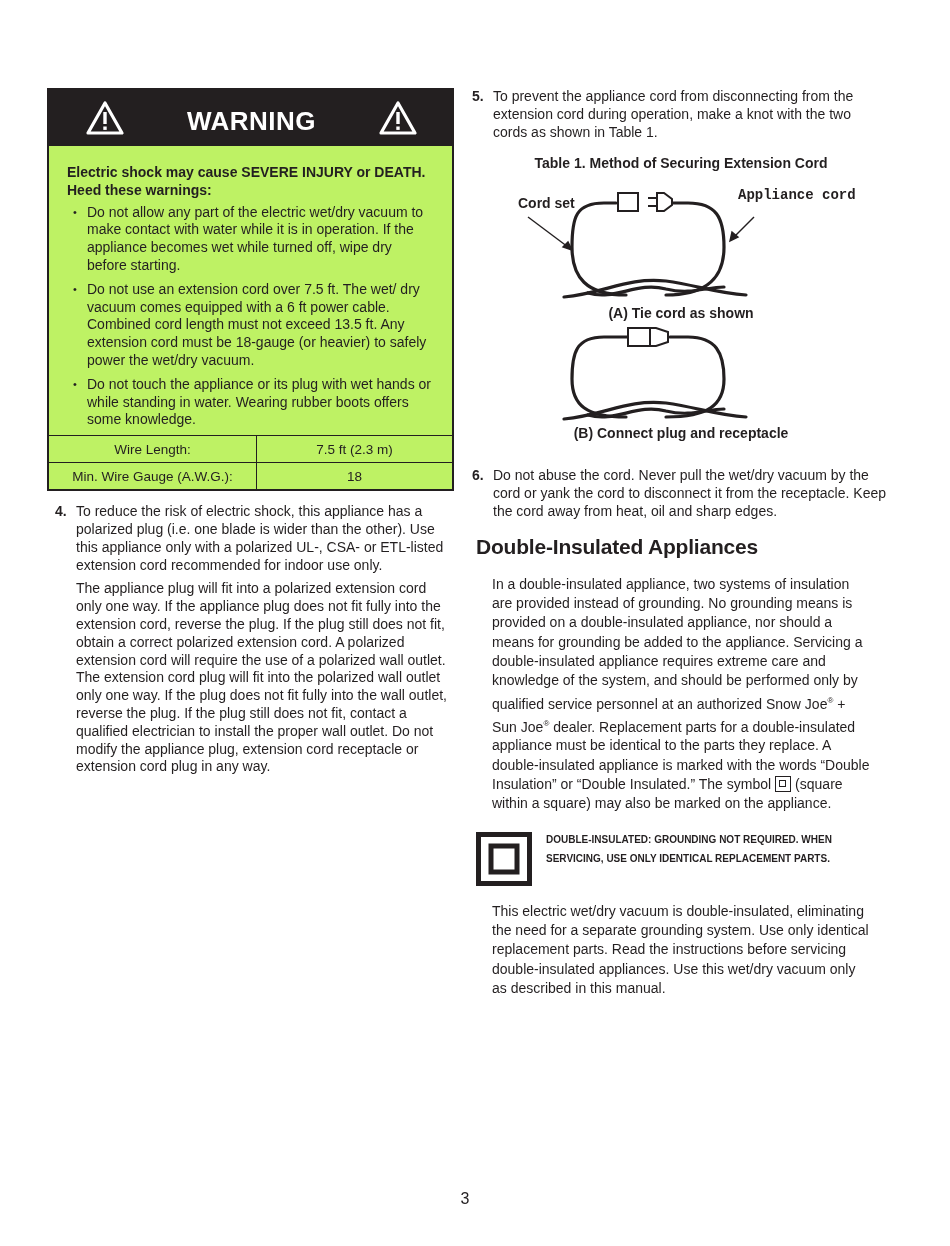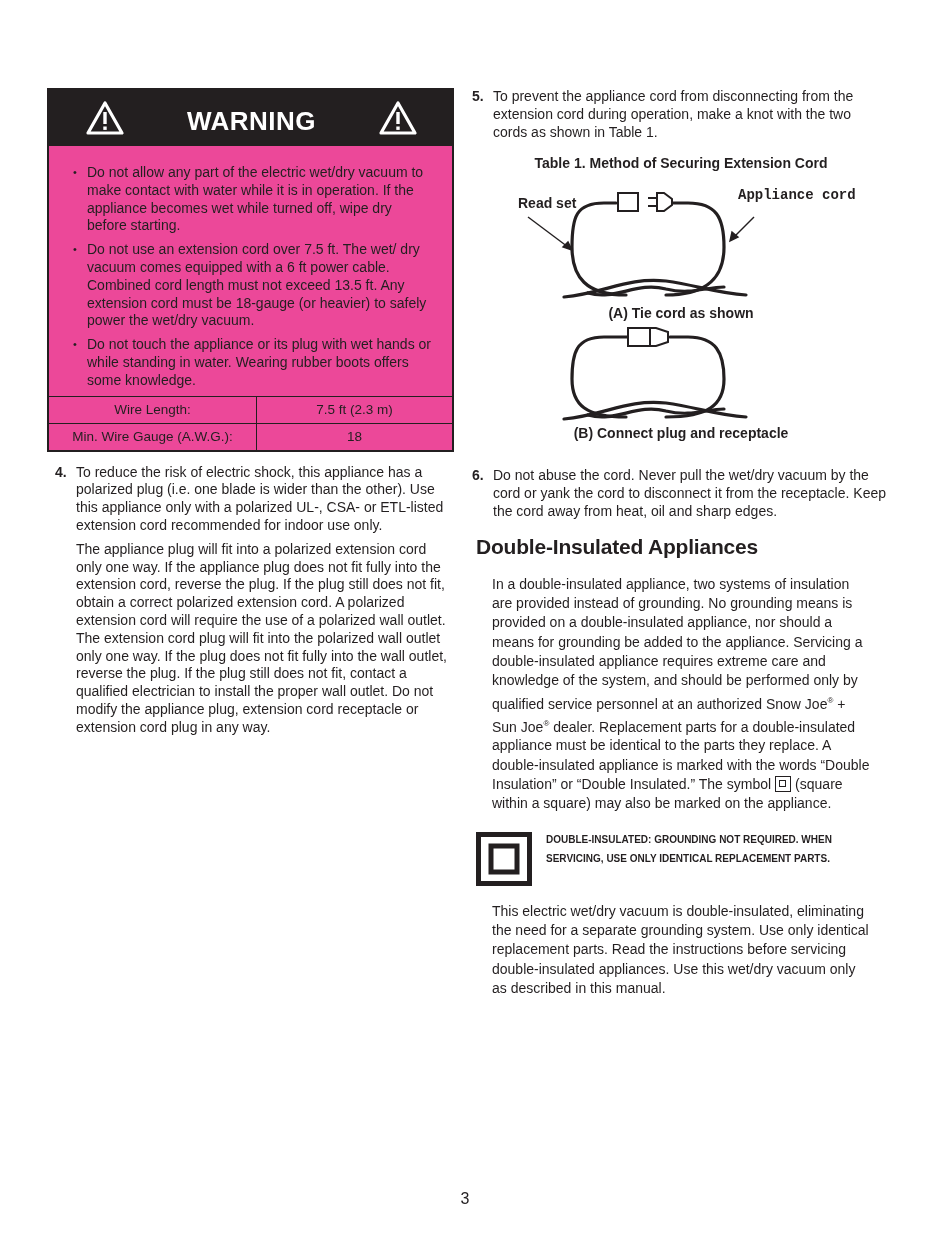--- a/index.html
+++ b/index.html
@@ -5,21 +5,21 @@
   html, body { margin: 0; padding: 0; background: #ffffff; }
   body {
     width: 950px; height: 1246px; position: relative; overflow: hidden;
     font-family: "Liberation Sans", "DejaVu Sans", sans-serif;
     color: #231f20;
   }
   .col-left { position: absolute; left: 47px; top: 88px; width: 407px; }
   .col-right { position: absolute; left: 476px; top: 88px; width: 410px; }
 
   
-  .warning-box { border: 2px solid #231f20; background: #ec4899; }
+  .warning-box { border: 2px solid #231f20; background: #bef264; }
   .warning-header {
     background: #231f20; color: #fff; height: 56px;
     display: flex; align-items: center; justify-content: space-between;
     padding: 0 34px 0 36px;
   }
   .warning-title { font-weight: bold; font-size: 26px; letter-spacing: 0.5px; margin-top: 6px; }
   .warn-tri { width: 40px; height: 36px; }
   .warning-body { padding: 18px 18px 0 18px; font-size: 14px; line-height: 17.8px; }
   .warning-lead { font-weight: bold; margin: 0 0 4px 0; }
   .bullets { list-style: none; margin: 0; padding: 0; }
@@ -71,20 +71,21 @@
         <rect x="18.3" y="26.5" width="3.4" height="3.4" fill="#fff"></rect>
       </svg>
       <span class="warning-title">WARNING</span>
       <svg class="warn-tri" viewBox="0 0 40 36">
         <path d="M20 3 L37 33 L3 33 Z" fill="none" stroke="#fff" stroke-width="3.2" stroke-linejoin="round"></path>
         <rect x="18.3" y="12" width="3.4" height="12" fill="#fff"></rect>
         <rect x="18.3" y="26.5" width="3.4" height="3.4" fill="#fff"></rect>
       </svg>
     </div>
     <div class="warning-body">
+      <p class="warning-lead">Electric shock may cause SEVERE INJURY or DEATH. Heed these warnings:</p>
       <ul class="bullets">
         <li>Do not allow any part of the electric wet/dry vacuum to make contact with water while it is in operation. If the appliance becomes wet while turned off, wipe dry before starting.</li>
         <li>Do not use an extension cord over 7.5 ft. The wet/ dry vacuum comes equipped with a 6 ft power cable. Combined cord length must not exceed 13.5 ft. Any extension cord must be 18-gauge (or heavier) to safely power the wet/dry vacuum.</li>
         <li>Do not touch the appliance or its plug with wet hands or while standing in water. Wearing rubber boots offers some knowledge.</li>
       </ul>
     </div>
     <table class="cord-table">
       <tbody>
           <tr>
         <td>Wire Length:</td>
@@ -107,21 +108,21 @@
 
 <div class="col-right">
   <div class="num-item" style="margin-left:-12px;">
     <span class="num">5.</span>
     <p>To prevent the appliance cord from disconnecting from the extension cord during operation, make a knot with the two cords as shown in Table 1.</p>
   </div>
 
   <div class="table-caption">Table 1. Method of Securing Extension Cord</div>
 
   <div class="diagram" style="height:128px;">
-    <span class="diag-label" style="left:42px; top:18px;">Read set</span>
+    <span class="diag-label" style="left:42px; top:18px;">Cord set</span>
     <span class="diag-label" style="left:262px; top:10px;font-family:Liberation Mono, monospace;">Appliance cord</span>
     <svg width="410" height="128" style="position:absolute; left:0; top:0;">
       <g fill="none" stroke="#231f20" stroke-width="3.2" stroke-linecap="round">
 
         <path d="M140 26 L128 26 C100 26 96 40 96 70 C96 100 110 118 150 118"></path>
 
         <path d="M196 26 L212 26 C240 26 248 40 248 70 C248 100 232 118 190 118"></path>
 
         <path d="M88 120 C130 116 150 100 190 104 C220 108 240 116 270 118"></path>
         <path d="M112 116 C140 124 160 104 190 112 C215 118 230 110 248 110"></path>

